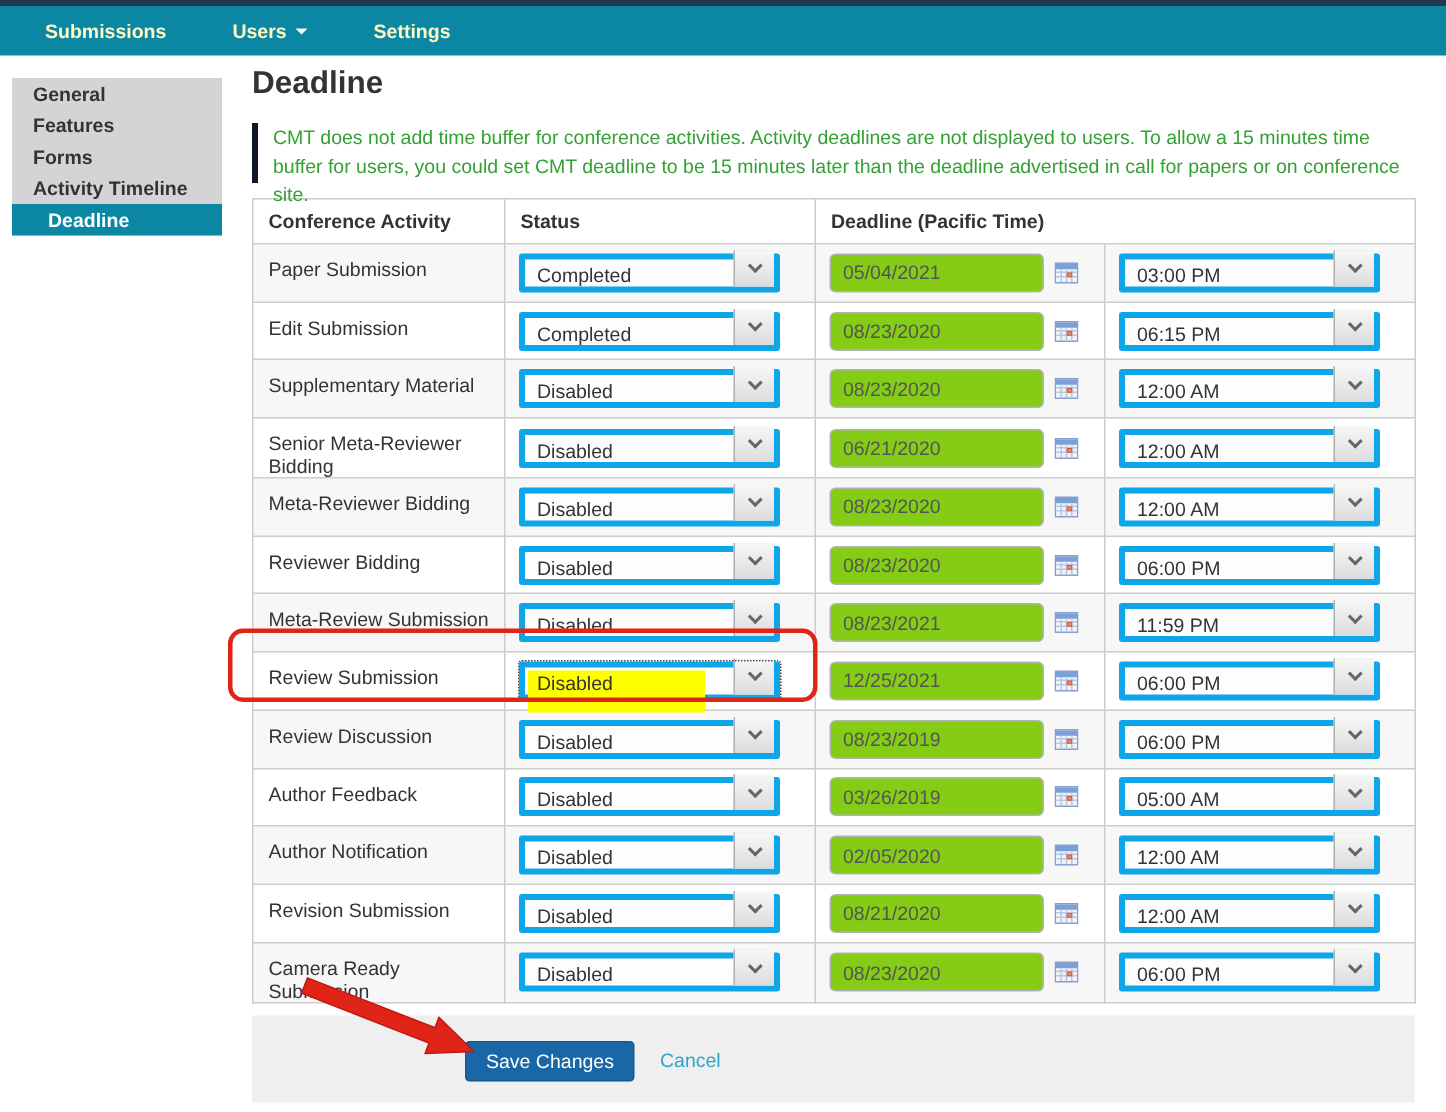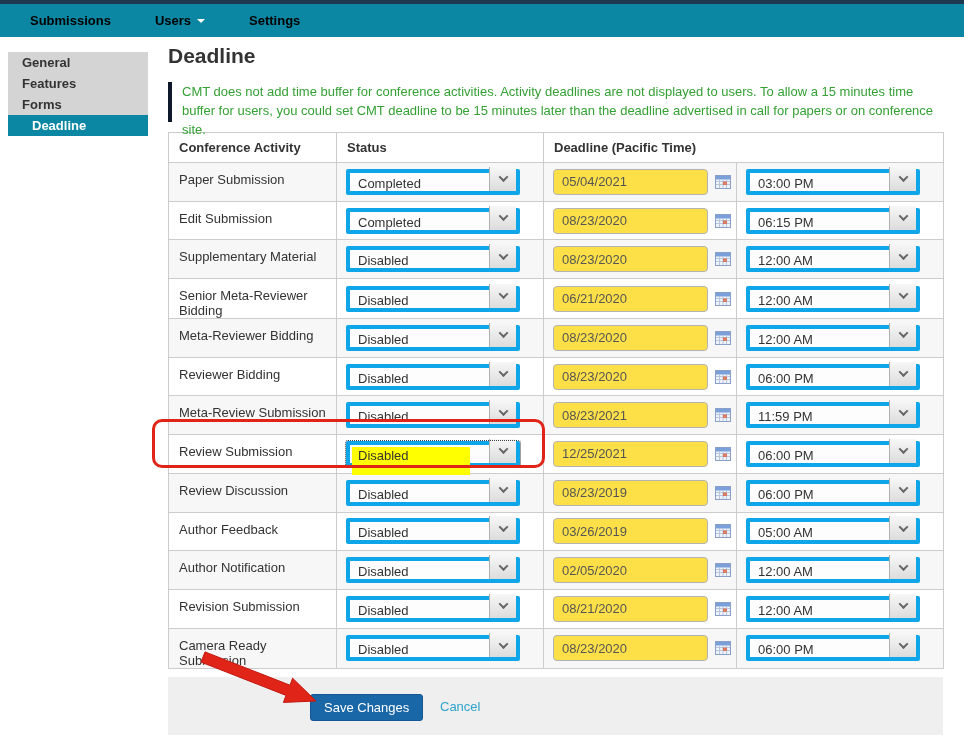--- a/index.html
+++ b/index.html
@@ -7,21 +7,21 @@
     --notice_green:#35a135; --border:#cccccc; --stripe:#f7f7f7; --button_bg:#1a67a8;
     --button_border:#14568f; --link:#2ea3cd; --annotation_red:#e02417; --highlight_yellow:#ffff00;
   }
   *{box-sizing:border-box;margin:0;padding:0;}
   html,body{width:964px;height:741px;overflow:hidden;background:#fff;
     font-family:"Liberation Sans","DejaVu Sans",sans-serif;}
   
   .topstrip{height:4px;background:var(--topstrip);}
   .topbar{height:33px;background:var(--teal);display:flex;align-items:center;
     color:#fff;font-size:13px;font-weight:bold;}
-  .topbar a{color:#000000;text-decoration:none;cursor:pointer;display:inline-flex;align-items:center;}
+  .topbar a{color:#fef9c3;text-decoration:none;cursor:pointer;display:inline-flex;align-items:center;}
   .nav-left{display:flex;align-items:center;gap:44px;padding-left:30px;}
   .nav-right{margin-left:auto;display:flex;align-items:center;gap:24px;padding-right:17px;}
   .caret{display:inline-block;width:0;height:0;margin-left:6px;
     border-left:4px solid transparent;border-right:4px solid transparent;border-top:4px solid #fff;}
   .redacted{display:inline-block;height:18px;border-radius:3px;background:#2f9cb8;filter:blur(5px);}
   .redacted.r1{width:96px;} .redacted.r2{width:84px;margin-left:-2px;}
   .role-group{display:flex;align-items:center;gap:16px;}
   
   .sidebar{position:absolute;left:8px;top:52px;width:140px;background:var(--sidebar_bg);
     list-style:none;}
@@ -48,22 +48,22 @@
   .select .arrow{margin-left:auto;width:27px;height:24px;border-left:1px solid #b0b0b0;
     background:linear-gradient(#f7f7f7,#dcdcdc);display:flex;align-items:center;justify-content:center;}
   .select .arrow i{display:block;width:7px;height:7px;border-right:2px solid #666;
     border-bottom:2px solid #666;transform:rotate(45deg) translate(-1px,-1px);}
   .select.hl{outline:1px dotted #444;}
   .select .ybar{display:none;}
   .select.hl .ybar{display:block;position:absolute;z-index:1;left:2px;top:2px;width:118px;height:28px;
     background:var(--highlight_yellow);}
   
   .date-wrap{display:flex;align-items:center;}
-  .date-input{width:155px;height:26px;margin-left:9px;border:1px solid #b3b3b3;border-radius:4px;
-    padding-left:8px;font-size:13px;color:#555;font-family:inherit;background:#fde047;}
+  .date-input{width:143px;height:26px;margin-left:9px;border:1px solid #b3b3b3;border-radius:4px;
+    padding-left:8px;font-size:13px;color:#555;font-family:inherit;background:#84cc16;}
   .cal{display:inline-flex;margin-left:7px;cursor:pointer;}
   
   .footer{margin-top:8px;height:58px;background:#efefef;position:relative;}
   .save-btn{position:absolute;left:142px;top:17px;height:27px;padding:0 13px;
     background:var(--button_bg);border:1px solid var(--button_border);border-radius:3px;
     color:#fff;font-size:13px;font-family:inherit;cursor:pointer;}
   .cancel-link{position:absolute;left:272px;top:22px;color:var(--link);font-size:13px;
     text-decoration:none;cursor:pointer;}
   
   .red-rect{position:absolute;left:152px;top:419px;width:393px;height:49px;
@@ -87,20 +87,21 @@
     <a>
         <span>Settings</span>
       </a>
   </nav>
 </header>
 
 <ul class="sidebar">
     <li>General</li>
     <li>Features</li>
     <li>Forms</li>
+    <li>Activity Timeline</li>
     <li class="selected">Deadline</li>
   </ul>
 
 <div class="main">
   <h1>Deadline</h1>
   <div class="notice">CMT does not add time buffer for conference activities. Activity deadlines are not displayed to users. To allow a 15 minutes time buffer for users, you could set CMT deadline to be 15 minutes later than the deadline advertised in call for papers or on conference site.</div>
 
   <table>
     <colgroup>
         <col class="col1">

